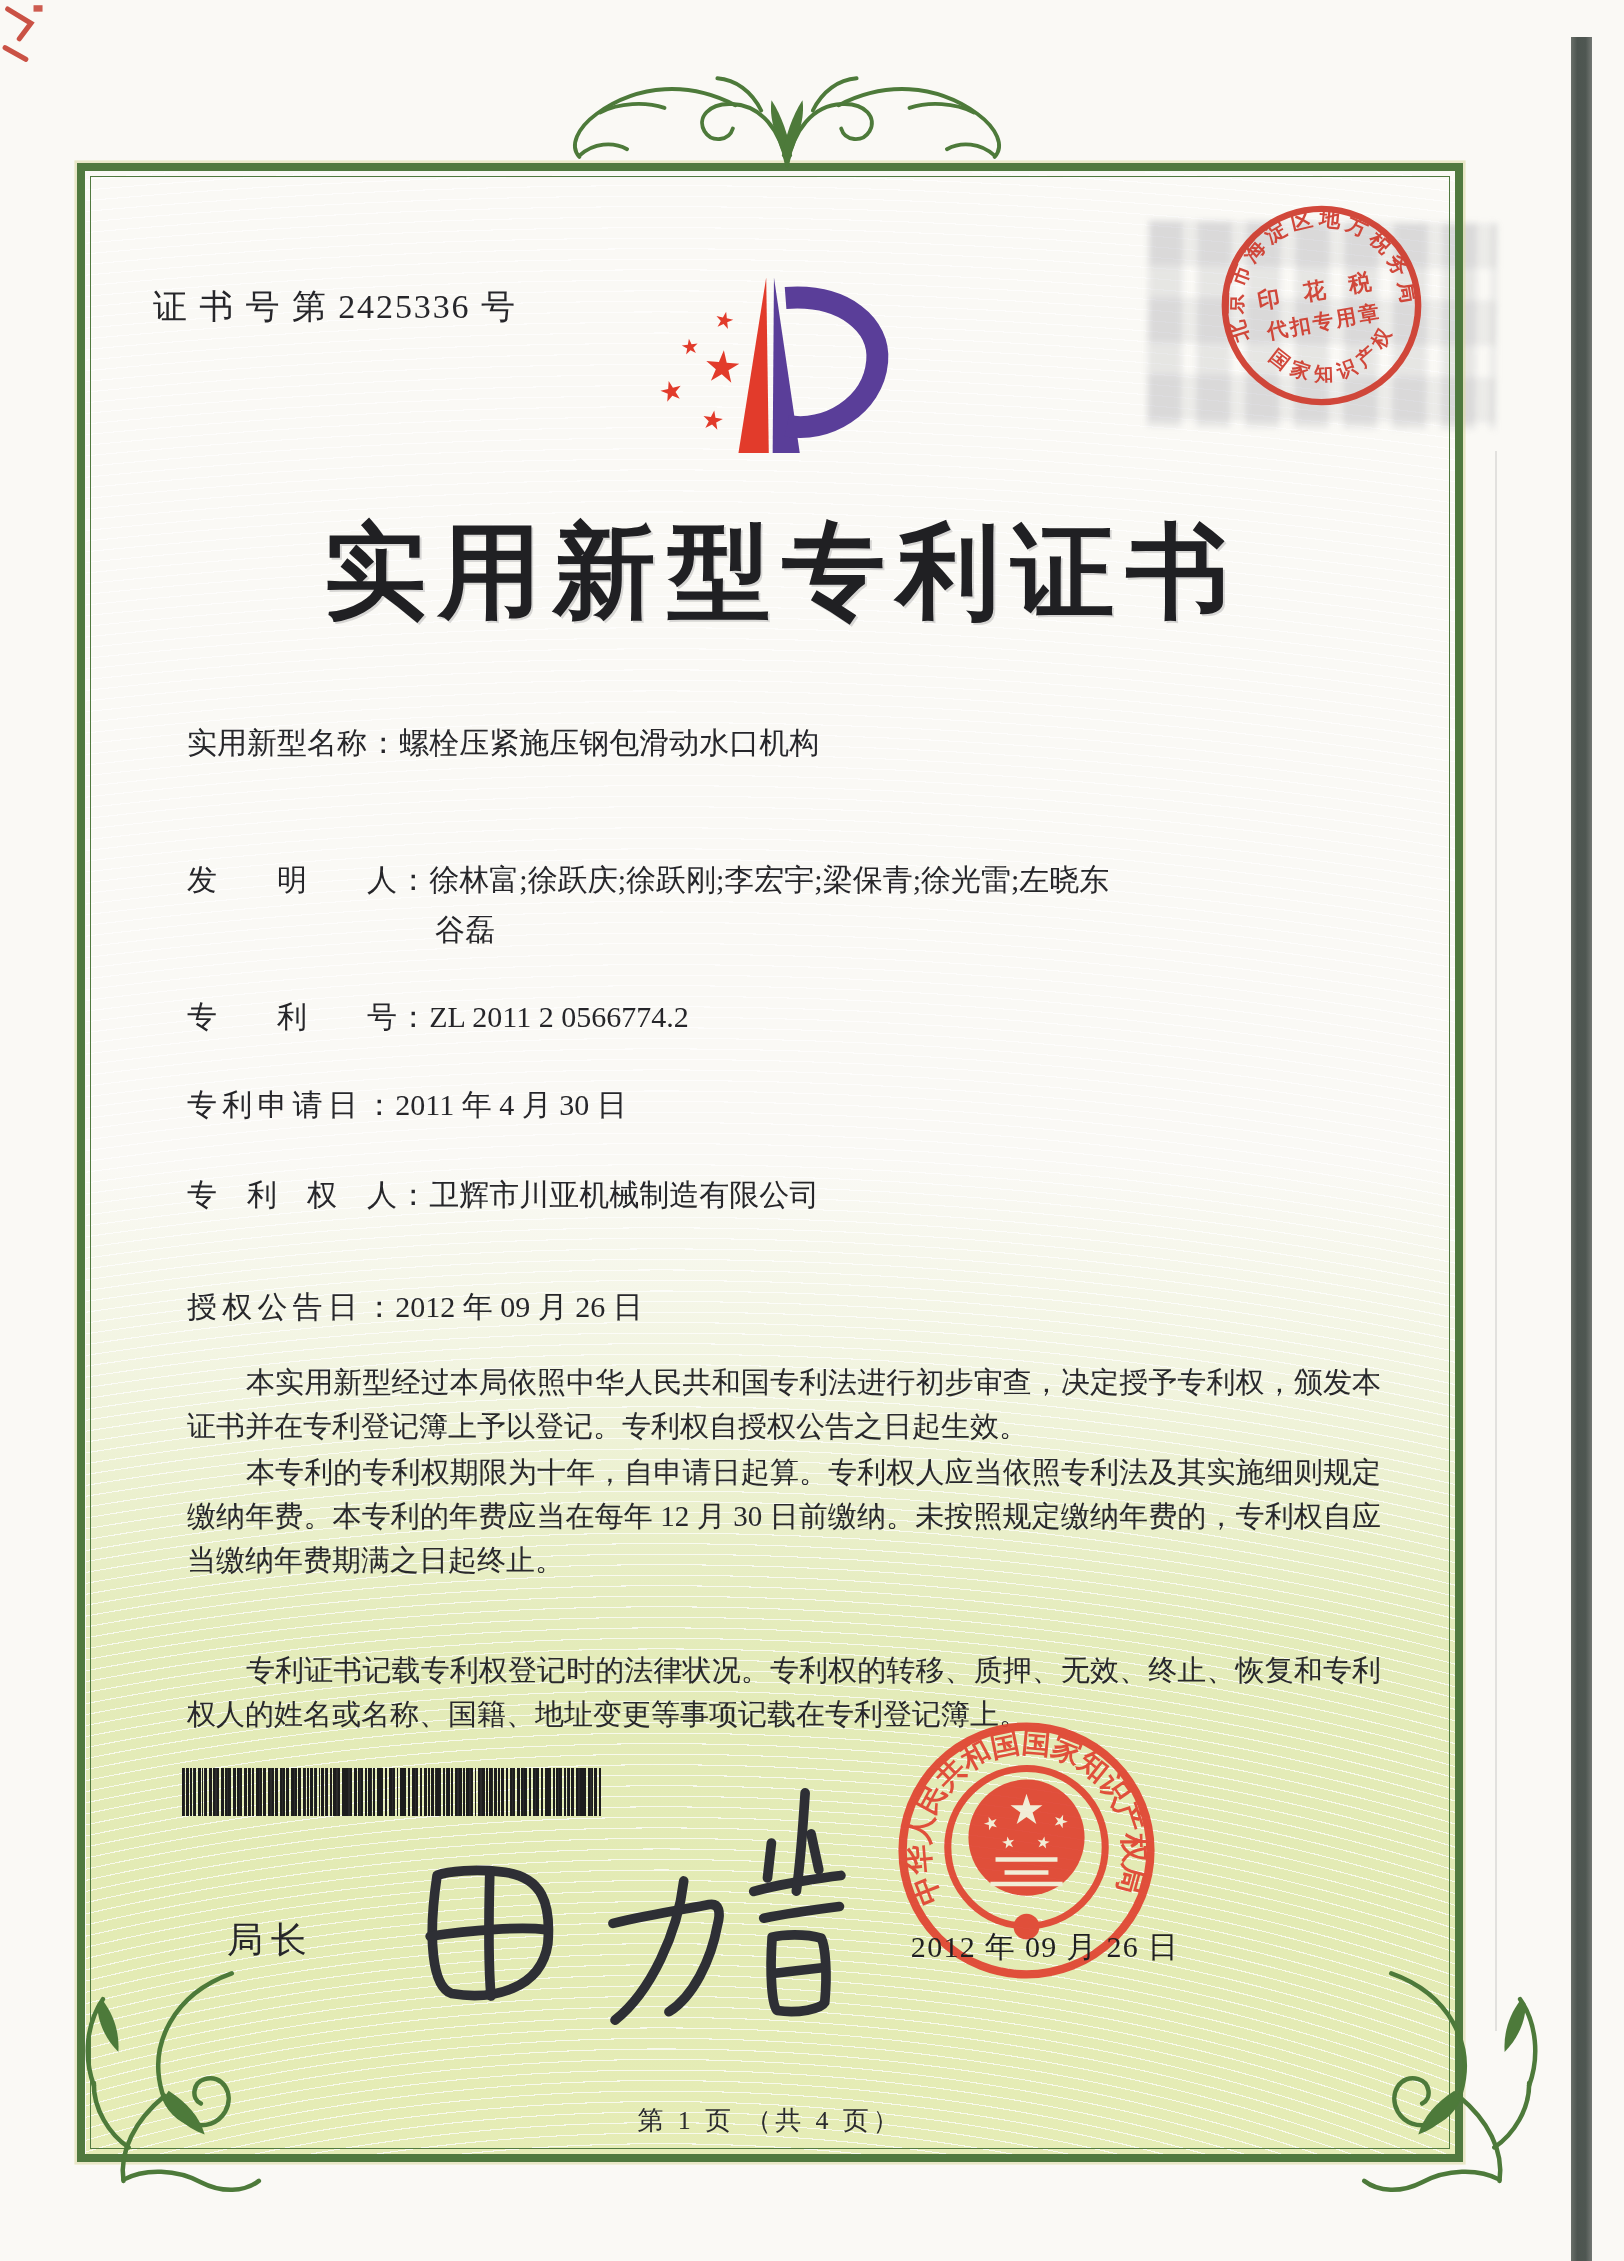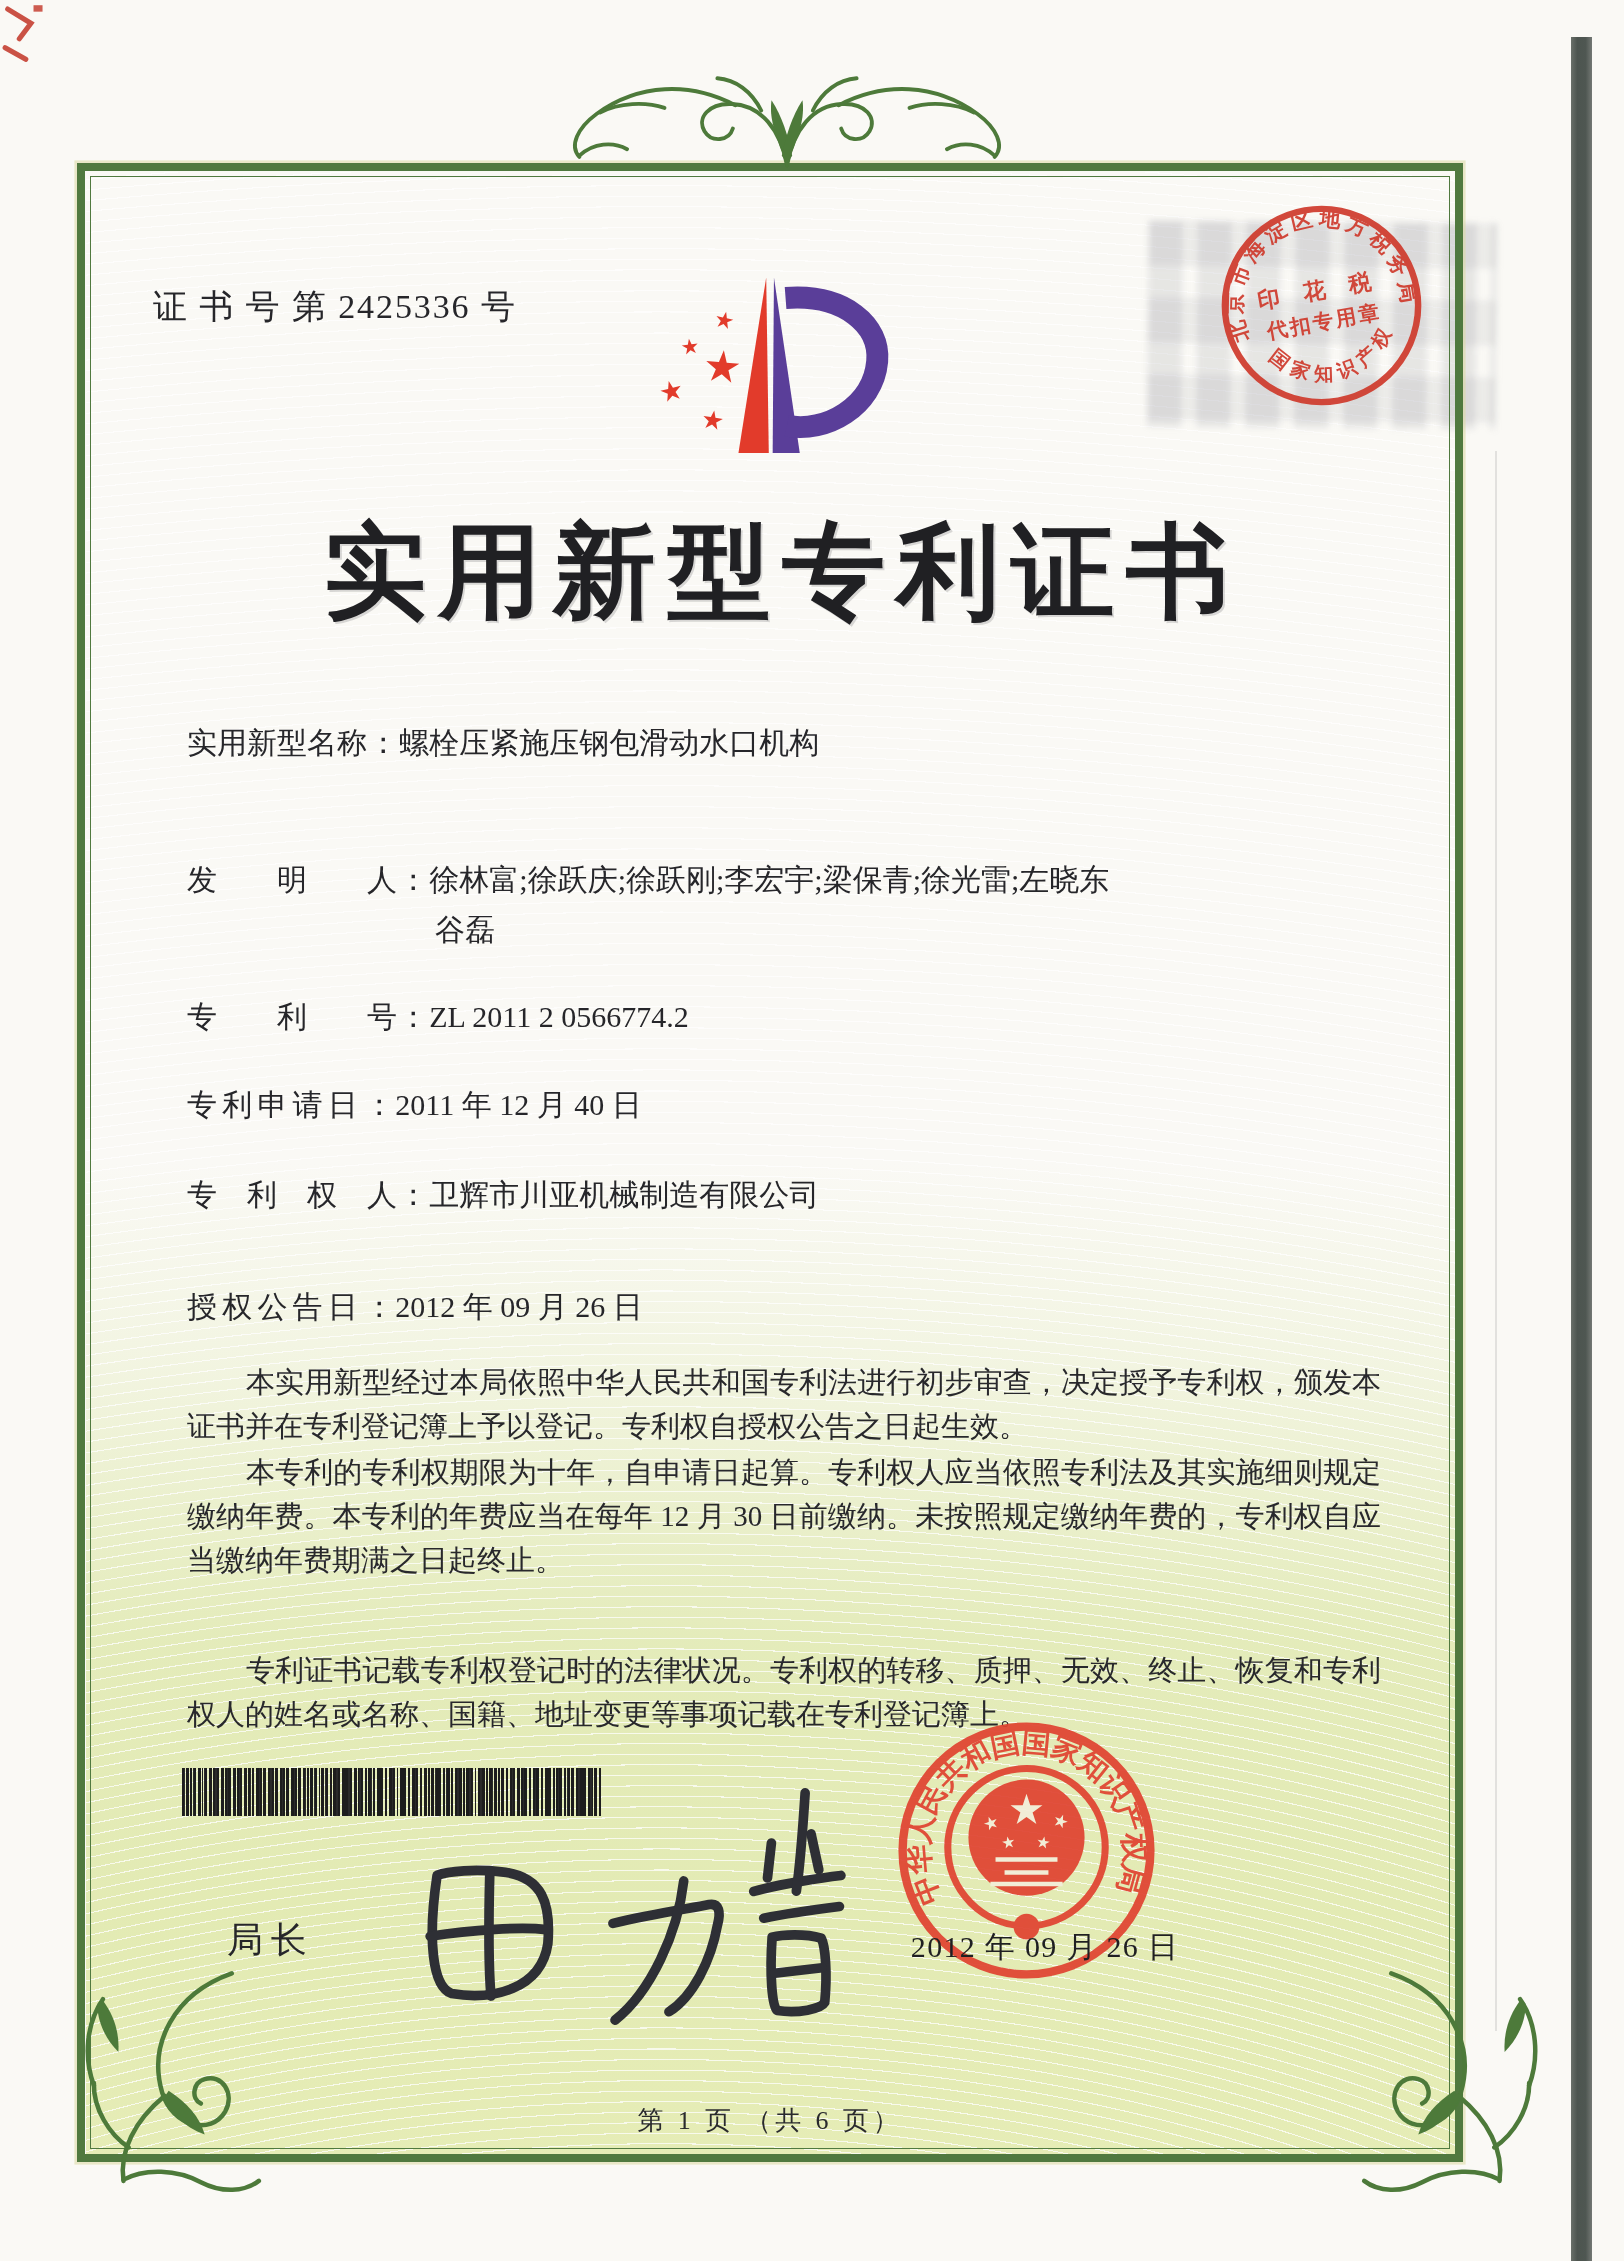--- a/index.html
+++ b/index.html
@@ -191,21 +191,21 @@
 <div class="frow" style="top:860px">
   <span class="flabel">发　　明　　人</span><span class="fcolon">：</span><span class="fval">徐林富;徐跃庆;徐跃刚;李宏宇;梁保青;徐光雷;左晓东</span>
 </div>
 <div class="frow" style="top:910px;left:435px">
   <span>谷磊</span>
 </div>
 <div class="frow" style="top:997px">
   <span class="flabel">专　　利　　号</span><span class="fcolon">：</span><span class="fval">ZL 2011 2 0566774.2</span>
 </div>
 <div class="frow" style="top:1085px">
-  <span class="flabel sp5">专利申请日</span><span class="fcolon">：</span><span class="fval">2011 年 12 月 40 日</span>
+  <span class="flabel sp5">专利申请日</span><span class="fcolon">：</span><span class="fval">2011 年 4 月 30 日</span>
 </div>
 <div class="frow" style="top:1175px">
   <span class="flabel">专　利　权　人</span><span class="fcolon">：</span><span class="fval">卫辉市川亚机械制造有限公司</span>
 </div>
 <div class="frow" style="top:1287px">
   <span class="flabel sp5">授权公告日</span><span class="fcolon">：</span><span class="fval">2012 年 09 月 26 日</span>
 </div>
 
 <div class="para" style="top:1360px">本实用新型经过本局依照中华人民共和国专利法进行初步审查，决定授予专利权，颁发本证书并在专利登记簿上予以登记。专利权自授权公告之日起生效。</div>
 <div class="para" style="top:1450px">本专利的专利权期限为十年，自申请日起算。专利权人应当依照专利法及其实施细则规定缴纳年费。本专利的年费应当在每年 12 月 30 日前缴纳。未按照规定缴纳年费的，专利权自应当缴纳年费期满之日起终止。</div>
@@ -250,21 +250,21 @@
   <use href="#star2" transform="translate(182,198) scale(10) rotate(-10)" fill="#f3eed9"></use>
   <use href="#star2" transform="translate(236,198) scale(10) rotate(10)" fill="#f3eed9"></use>
   <g stroke="#f3eed9" stroke-width="7" fill="none">
     <path d="M162,224 L258,224"></path>
     <path d="M176,244 L244,244"></path>
     <path d="M154,262 L266,262"></path>
   </g>
 </svg>
 <div id="seal-date" class="abs">2012 年 09 月 26 日</div>
 
-<div id="footer" class="abs">第 1 页 （共 6 页）</div>
+<div id="footer" class="abs">第 1 页 （共 4 页）</div>
 
 <div id="scan-strip" class="abs"></div>
 <svg id="corner-marks" class="abs" width="58" height="71" viewBox="0 0 90 110">
   <g stroke="#c23527" stroke-width="8" fill="none" stroke-linecap="round" opacity=".85">
     <path d="M12,14 L48,36 L30,60"></path>
     <path d="M8,74 L40,92"></path>
   </g>
   <rect x="52" y="8" width="14" height="10" fill="#c23527" opacity=".8"></rect>
 </svg>
 

